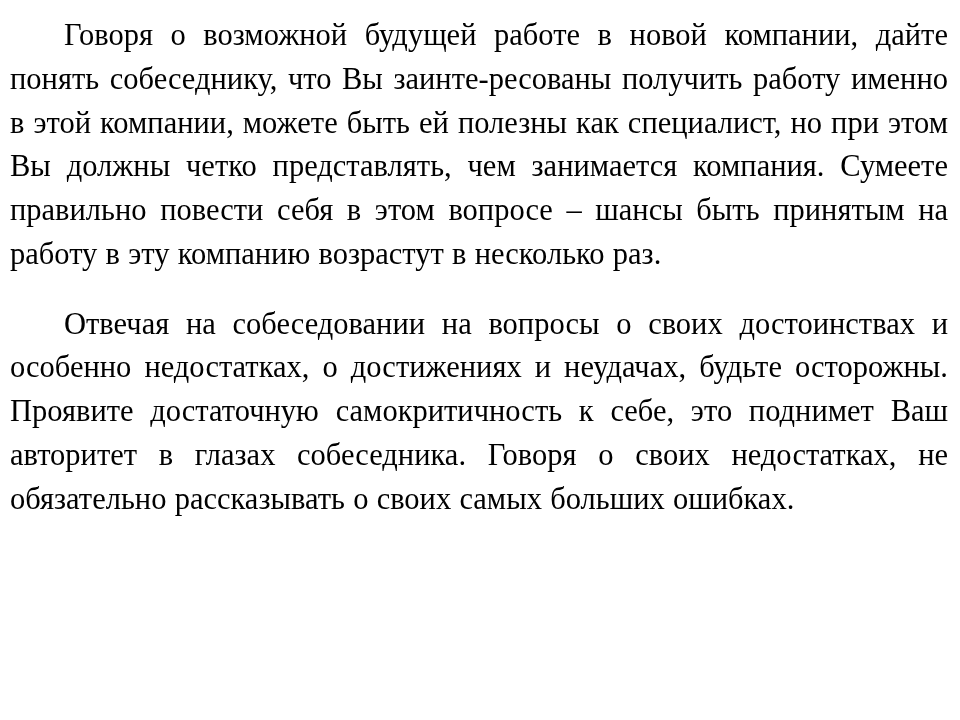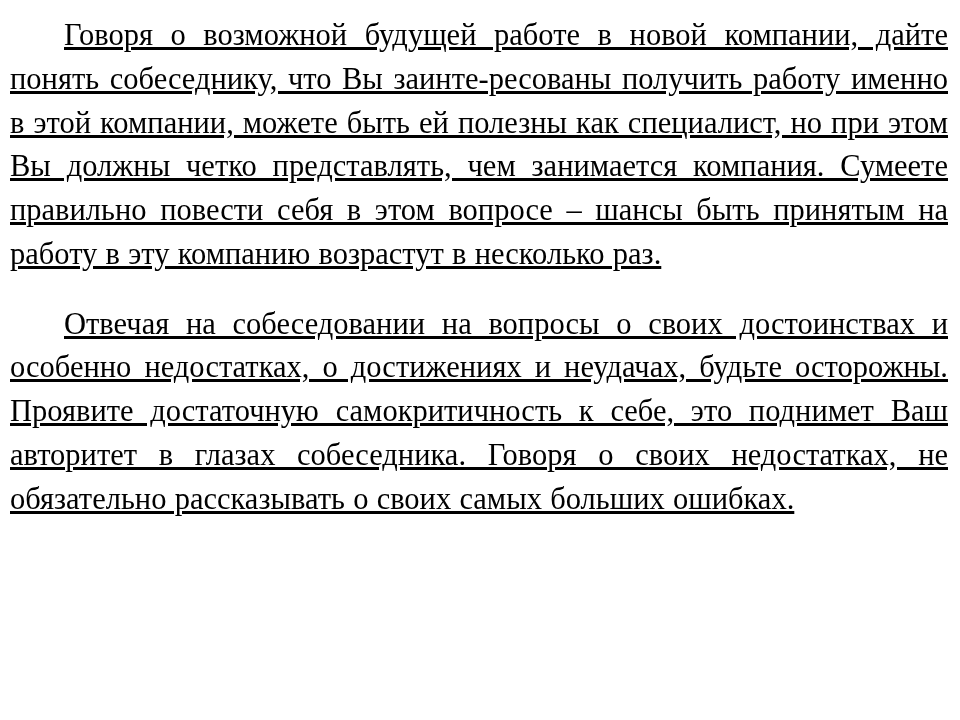--- a/index.html
+++ b/index.html
@@ -13,21 +13,20 @@
     overflow: hidden;
     font-family: "Liberation Serif", "DejaVu Serif", serif;
     color: #000000;
   }
   .page {
     box-sizing: border-box;
     width: 960px;
     height: 720px;
     padding: 14px 12px 10px 10px;
     background: #ffffff;
-    text-decoration: underline;
   }
   .doc-body {
     display: block;
   }
   .paragraph {
     margin: 0 0 26px 0;
     font-size: 30.5px;
     line-height: 1.435;
     text-align: justify;
     text-justify: inter-word;

